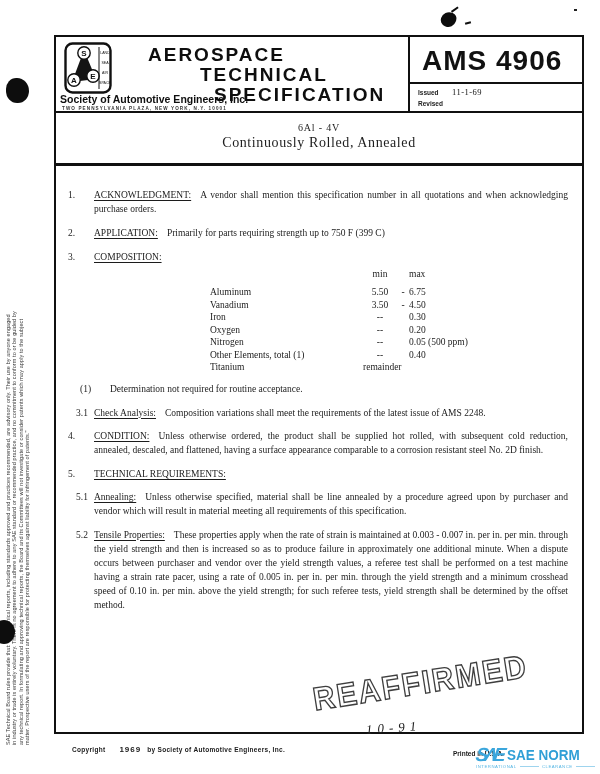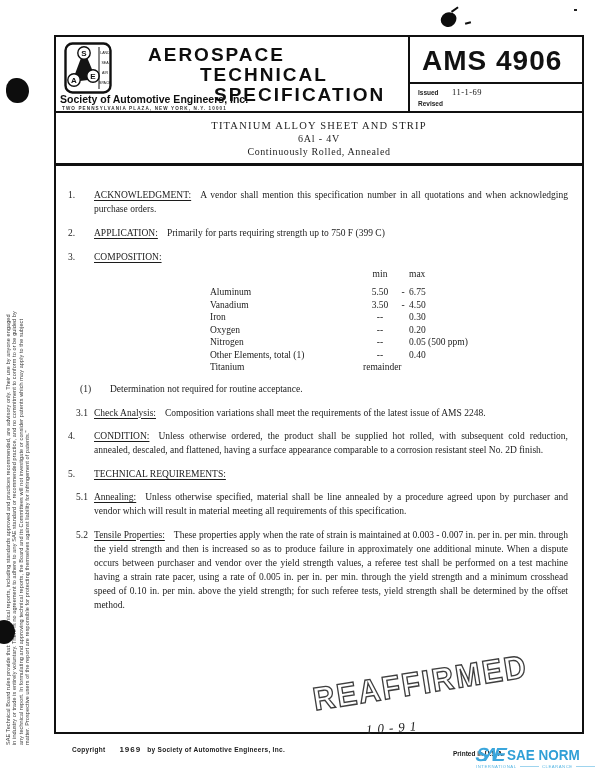--- a/index.html
+++ b/index.html
@@ -46,21 +46,21 @@
   .addr{position:absolute;left:6px;top:69px;font-family:"Liberation Sans", sans-serif;
         font-size:4.6px;font-weight:bold;letter-spacing:1.1px;color:#333;white-space:nowrap;}
   .big-title{position:absolute;left:80px;top:8px;width:280px;
              font-family:"Liberation Sans", sans-serif;font-weight:bold;font-size:19px;
              letter-spacing:2px;color:#0e0e0e;line-height:20px;}
   .bt1{margin-left:12px;} .bt2{margin-left:64px;} .bt3{margin-left:78px;}
   
   .band{height:53px;border-bottom:3px solid #101010;text-align:center;padding-top:7px;box-sizing:border-box;}
   .band .t1{font-size:10.5px;letter-spacing:1.2px;}
   .band .t2{font-size:10px;letter-spacing:.8px;margin-top:2px;}
-  .band .t3{font-size:10px;letter-spacing:.6px;margin-top:2px;}
+  .band .t3{font-size:14px;letter-spacing:.6px;margin-top:2px;}
   
   .doc-body{padding:12px 14px 0 8px;font-size:9.5px;line-height:14px;color:#1c1c1c;}
   .item{position:relative;padding-left:30px;margin-bottom:10px;text-align:justify;}
   .item .num{position:absolute;left:4px;}
   .item .num.sub{left:12px;}
   .hd{text-decoration:underline;text-underline-offset:1.5px;margin-right:9px;white-space:nowrap;}
   
   .comp{margin-left:146px;margin-top:2px;line-height:12.5px;margin-bottom:8px;}
   .comp-row{white-space:nowrap;}
   .c-el{display:inline-block;width:153px;}
@@ -149,21 +149,20 @@
         </div>
         <div class="issue-row">
           <span class="issue-lbl">Revised</span>
           <span class="issue-date"></span>
         </div>
       </div>
     </div>
   </div>
 
   <div class="band">
-    <div class="t1">TITANIUM ALLOY SHEET AND STRIP</div>
     <div class="t2">6Al - 4V</div>
     <div class="t3">Continuously Rolled,  Annealed</div>
   </div>
 
   <div class="doc-body">
 
     <p class="item">
       <span class="num">1.</span><span class="hd">ACKNOWLEDGMENT:</span><span>A vendor shall mention this specification number in all quotations and when acknowledging purchase orders.</span>
     </p>
 

